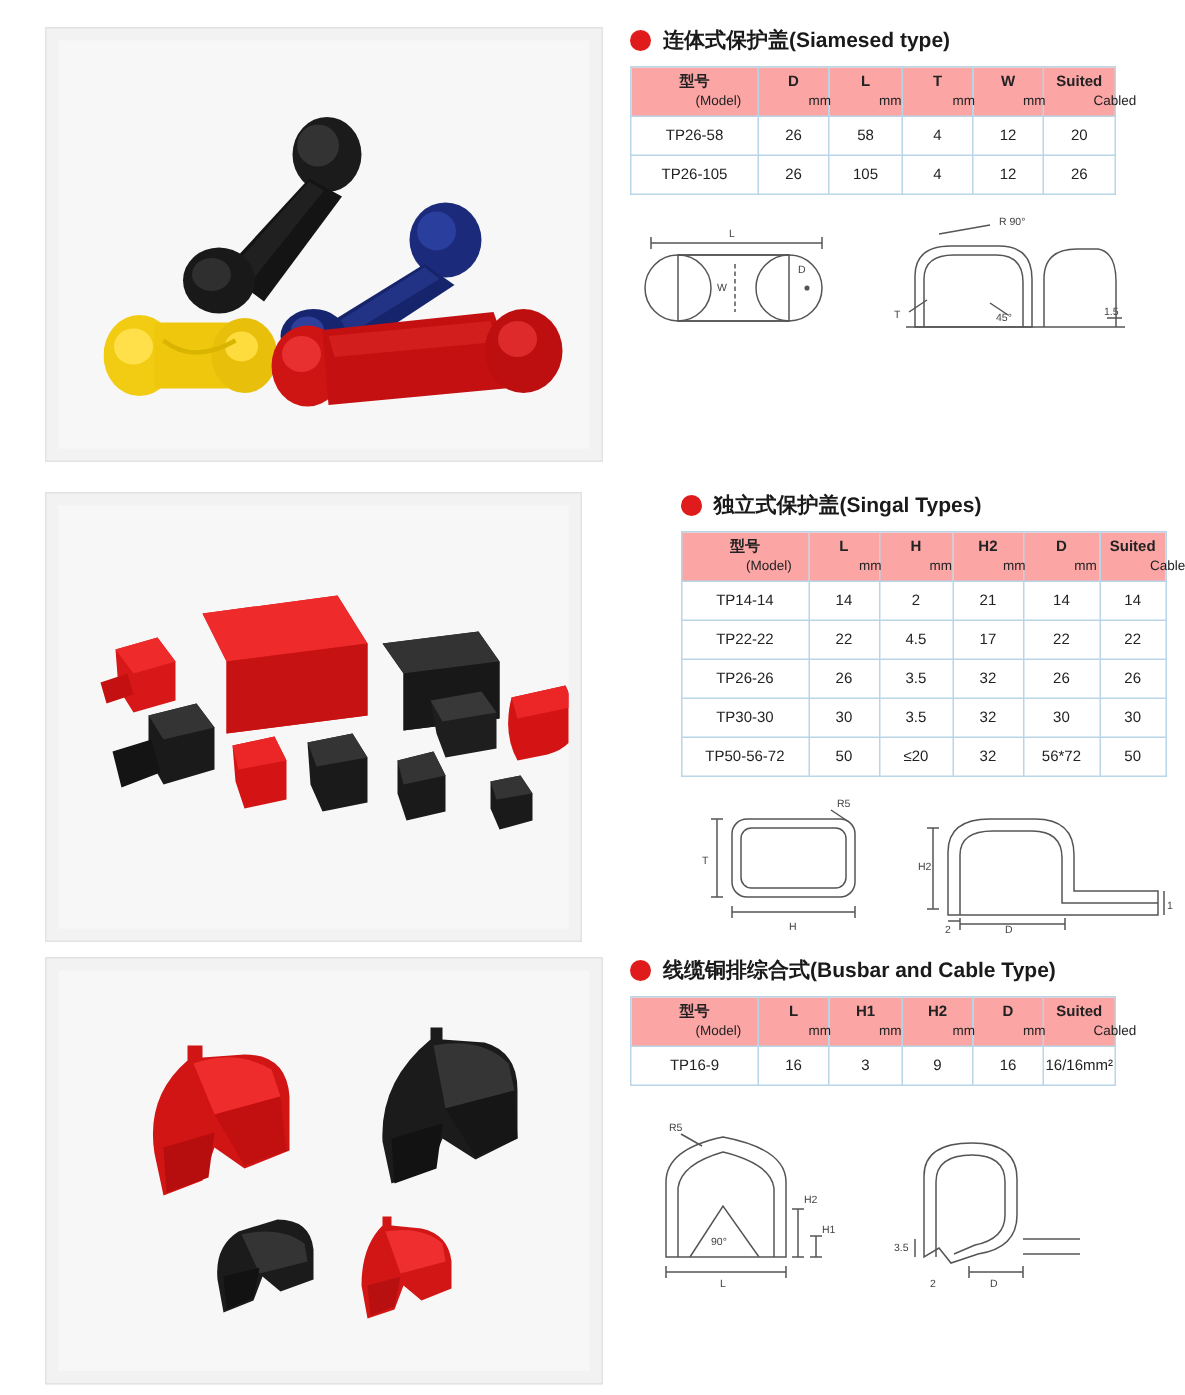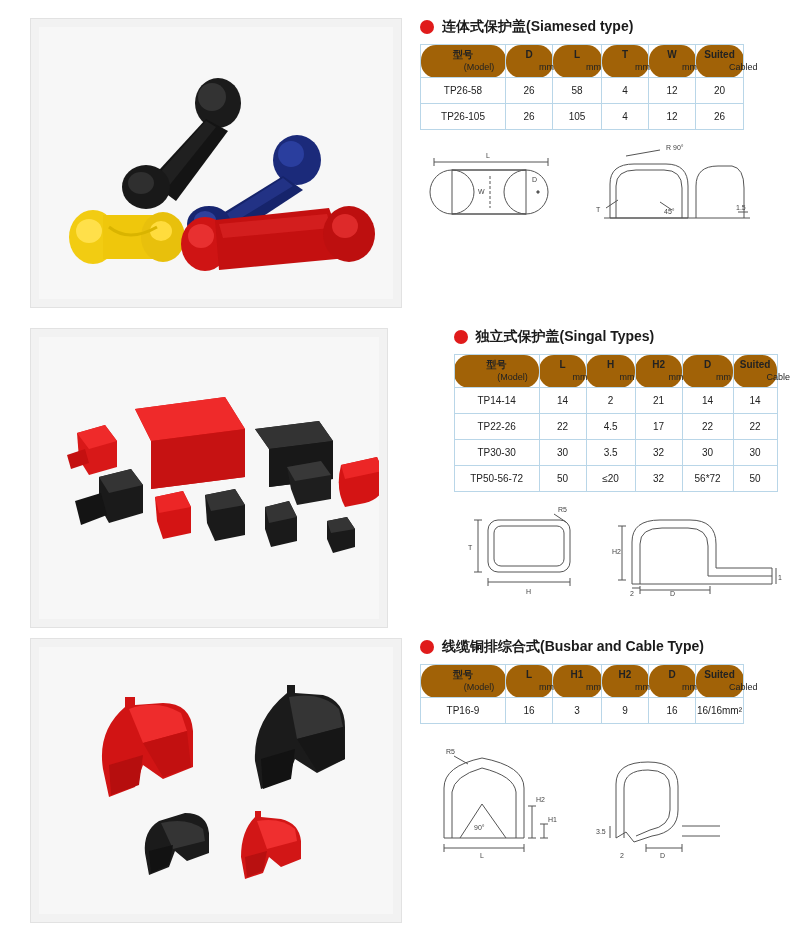--- a/index.html
+++ b/index.html
@@ -72,26 +72,25 @@
     font-size: 10px;
   }
   table.spec th, table.spec td {
     border: 1px solid #b9d6e8;
     text-align: center;
     vertical-align: middle;
     padding: 2px 1px;
     color: #222;
   }
   table.spec thead th {
-    background: #a16207;
+    background: #fca5a5;
     font-weight: bold;
     line-height: 1.25;
     height: 28px;
     font-size: 10px;
-    border-radius: 15px;
   }
   table.spec thead th .unit {
     display: block;
     font-weight: normal;
     font-size: 9px;
     margin-left: 32px;
   }
   table.spec tbody td {
     background: #ffffff;
     height: 21px;
@@ -353,26 +352,34 @@
       <tbody>
         <tr>
           <td class="model">TP14-14</td>
           <td>14</td>
           <td>2</td>
           <td>21</td>
           <td>14</td>
           <td>14</td>
         </tr>
         <tr>
-          <td class="model">TP22-26</td>
+          <td class="model">TP22-22</td>
           <td>22</td>
           <td>4.5</td>
           <td>17</td>
           <td>22</td>
           <td>22</td>
+        </tr>
+        <tr>
+          <td class="model">TP26-26</td>
+          <td>26</td>
+          <td>3.5</td>
+          <td>32</td>
+          <td>26</td>
+          <td>26</td>
         </tr>
         <tr>
           <td class="model">TP30-30</td>
           <td>30</td>
           <td>3.5</td>
           <td>32</td>
           <td>30</td>
           <td>30</td>
         </tr>
         <tr>

